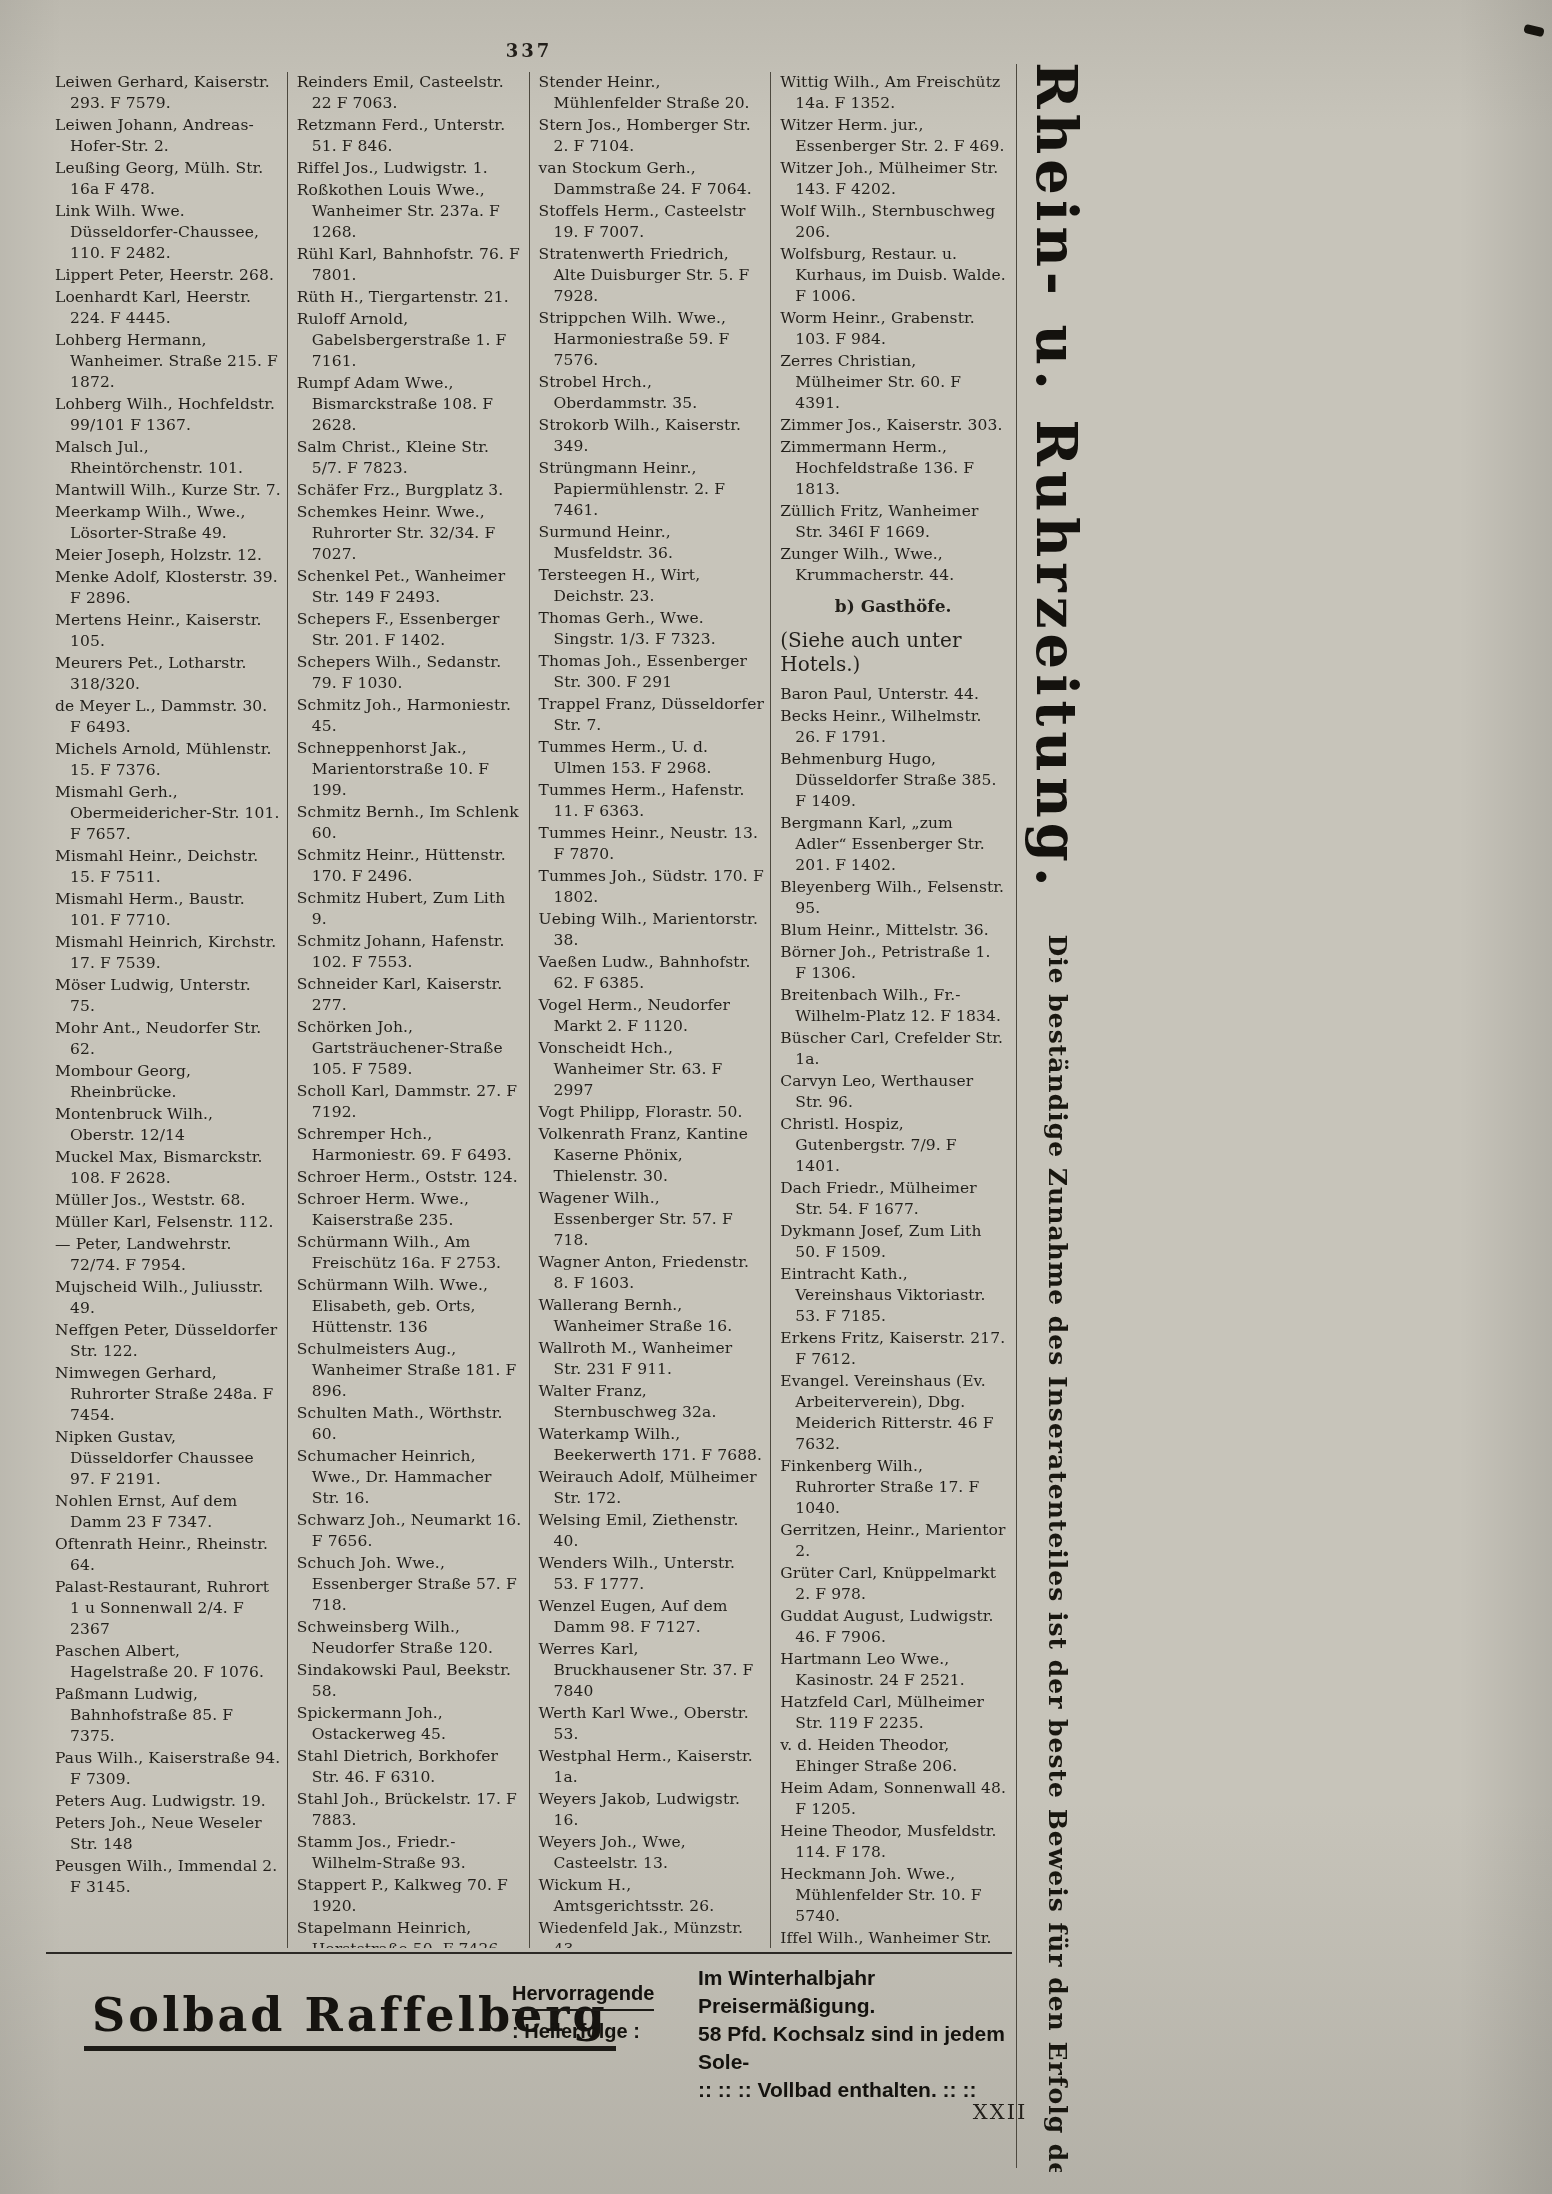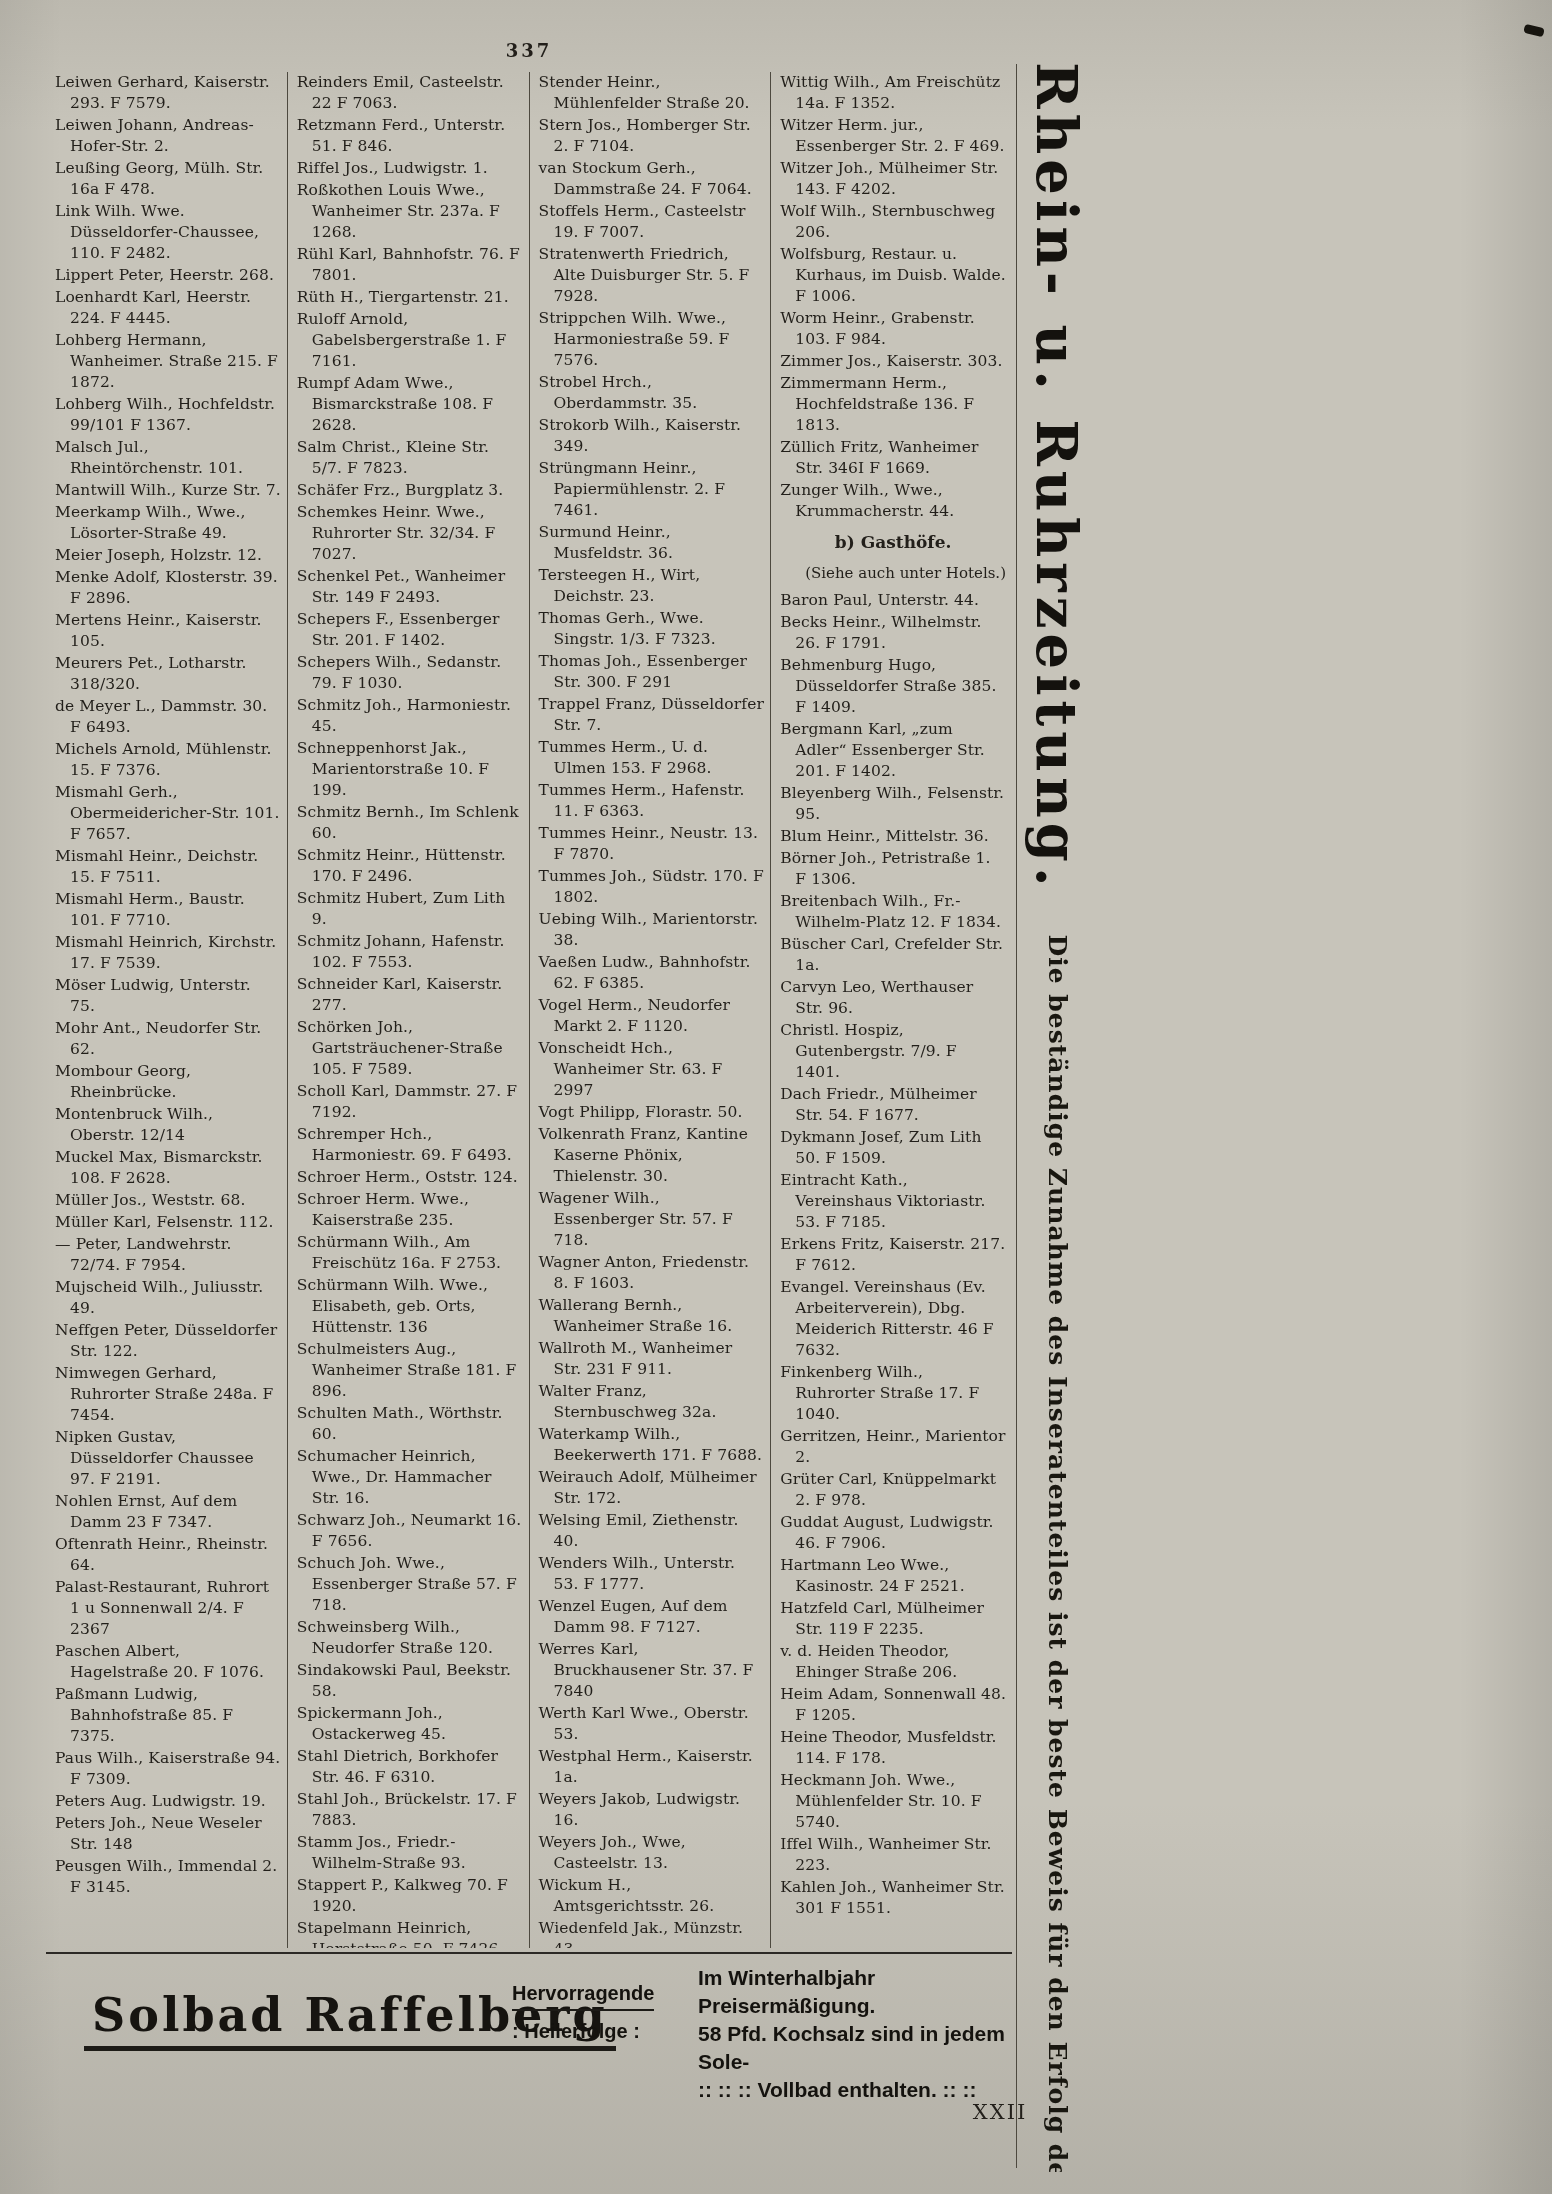--- a/index.html
+++ b/index.html
@@ -26,21 +26,21 @@
   .col{ flex:1 1 0; padding:0 6px 0 9px; overflow:hidden; }
   .col + .col{ border-left:1.5px solid #4d493f; }
   .entry{
     margin:0 0 1px 0; padding-left:15px; text-indent:-15px;
     font-size:15.5px; line-height:21px; letter-spacing:0.1px;
   }
   .section-header{
     margin:10px 0 4px 0; text-align:center; font-weight:bold; font-size:17px;
   }
   .section-note{
-    margin:12px 0 8px 0; text-align:right; font-size:15px;
+    margin:12px 0 8px 0; text-align:left; font-size:20px;
   }
   .sidebar-rule{
     position:absolute; left:1016px; top:64px; height:2104px;
     border-left:1.5px solid #4d493f;
   }
   .sidebar{
     position:absolute; left:1024px; top:62px; width:86px; height:2110px;
     overflow:hidden;
   }
   .vertical-text{
@@ -225,20 +225,21 @@
         <p class="entry">Wickum H., Amtsgerichtsstr. 26.</p>
         <p class="entry">Wiedenfeld Jak., Münzstr. 43.</p>
       </div>
     <div class="col">
         <p class="entry">Wittig Wilh., Am Freischütz 14a. F 1352.</p>
         <p class="entry">Witzer Herm. jur., Essenberger Str. 2. F 469.</p>
         <p class="entry">Witzer Joh., Mülheimer Str. 143. F 4202.</p>
         <p class="entry">Wolf Wilh., Sternbuschweg 206.</p>
         <p class="entry">Wolfsburg, Restaur. u. Kurhaus, im Duisb. Walde. F 1006.</p>
         <p class="entry">Worm Heinr., Grabenstr. 103. F 984.</p>
+        <p class="entry">Zerres Christian, Mülheimer Str. 60. F 4391.</p>
         <p class="entry">Zimmer Jos., Kaiserstr. 303.</p>
         <p class="entry">Zimmermann Herm., Hochfeldstraße 136. F 1813.</p>
         <p class="entry">Züllich Fritz, Wanheimer Str. 346I F 1669.</p>
         <p class="entry">Zunger Wilh., Wwe., Krummacherstr. 44.</p>
         <p class="section-header">b) Gasthöfe.</p>
         <p class="section-note">(Siehe auch unter Hotels.)</p>
         <p class="entry">Baron Paul, Unterstr. 44.</p>
         <p class="entry">Becks Heinr., Wilhelmstr. 26. F 1791.</p>
         <p class="entry">Behmenburg Hugo, Düsseldorfer Straße 385. F 1409.</p>
         <p class="entry">Bergmann Karl, „zum Adler“ Essenberger Str. 201. F 1402.</p>

